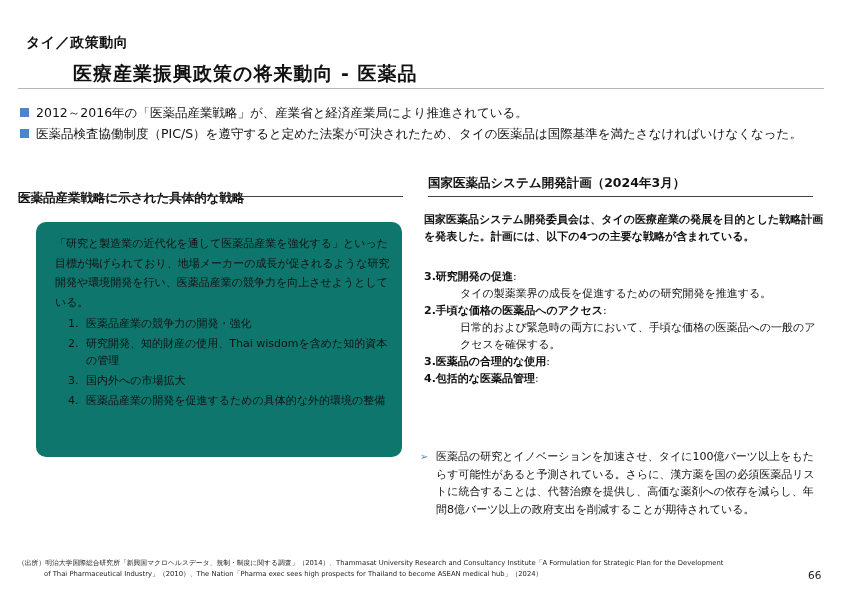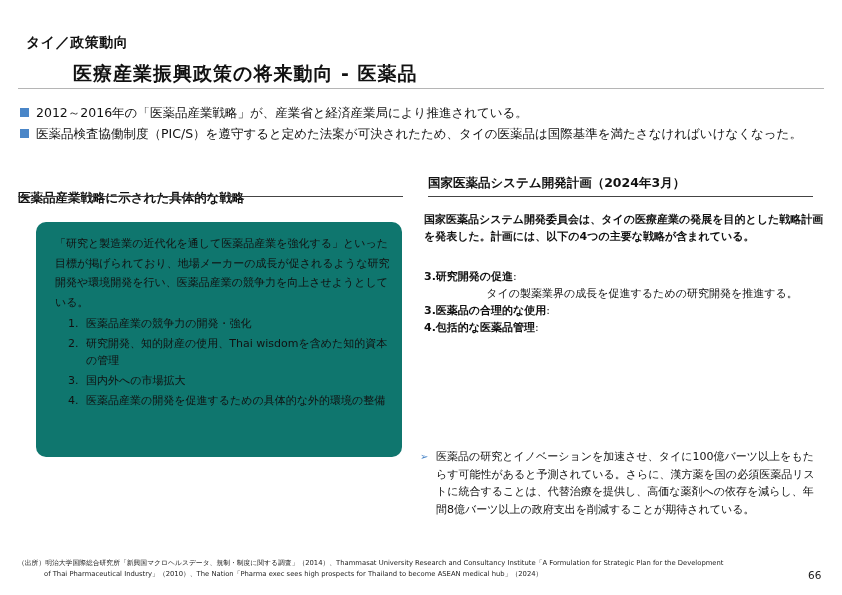--- a/index.html
+++ b/index.html
@@ -28,21 +28,21 @@
     background: #0f766e; border-radius: 10px; margin-top: 12px;
   }
   .box-intro { position: absolute; left: 19px; top: 12px; width: 335px; font-size: 11px; line-height: 19.5px; }
   .box-list { position: absolute; left: 32px; top: 93px; width: 320px; font-size: 11px; line-height: 17px; margin: 0; padding: 0; list-style: none; }
   .box-list li { display: flex; margin-bottom: 3px; }
   .box-list .num { width: 18px; flex: 0 0 auto; }
 
   .right { left: 424px; top: 211px; width: 400px; font-size: 11px; line-height: 17px; }
   .right-intro { margin-bottom: 23px; font-weight: bold; }
   .strat-title { font-weight: bold; }
-  .strat-body { padding-left: 36px; text-align: center; }
+  .strat-body { padding-left: 36px; }
   .strat-body.narrow { padding-left: 26px; }
 
   .note { left: 420px; top: 448px; width: 395px; font-size: 11px; line-height: 17.5px; display: flex; }
   .arrow { color: #4a86c8; width: 16px; flex: 0 0 auto; font-size: 10px; line-height: 17.5px; }
 
   .footer { left: 18px; top: 558px; width: 790px; font-size: 6.8px; line-height: 11px; color: #222; }
   .footer-line2 { padding-left: 26px; }
   .page-num { left: 808px; top: 569px; font-size: 10.5px; color: #222; }
 </style>
 </head>
@@ -90,20 +90,24 @@
   </ul>
 </div>
 
 <div class="abs right">
   <div class="right-intro">国家医薬品システム開発委員会は、タイの医療産業の発展を目的とした戦略計画を発表した。計画には、以下の4つの主要な戦略が含まれている。</div>
   <div>
     <div><span class="strat-title">3.研究開発の促進</span><span>:</span></div>
     <div class="strat-body">タイの製薬業界の成長を促進するための研究開発を推進する。</div>
   </div>
   <div>
+    <div><span class="strat-title">2.手頃な価格の医薬品へのアクセス</span><span>:</span></div>
+    <div class="strat-body">日常的および緊急時の両方において、手頃な価格の医薬品への一般のアクセスを確保する。</div>
+  </div>
+  <div>
     <div><span class="strat-title">3.医薬品の合理的な使用</span><span>:</span></div>
   </div>
   <div>
     <div><span class="strat-title">4.包括的な医薬品管理</span><span>:</span></div>
   </div>
 </div>
 
 <div class="abs note">
   <span class="arrow">➢</span>
   <span>医薬品の研究とイノベーションを加速させ、タイに100億バーツ以上をもたらす可能性があると予測されている。さらに、漢方薬を国の必須医薬品リストに統合することは、代替治療を提供し、高価な薬剤への依存を減らし、年間8億バーツ以上の政府支出を削減することが期待されている。</span>

